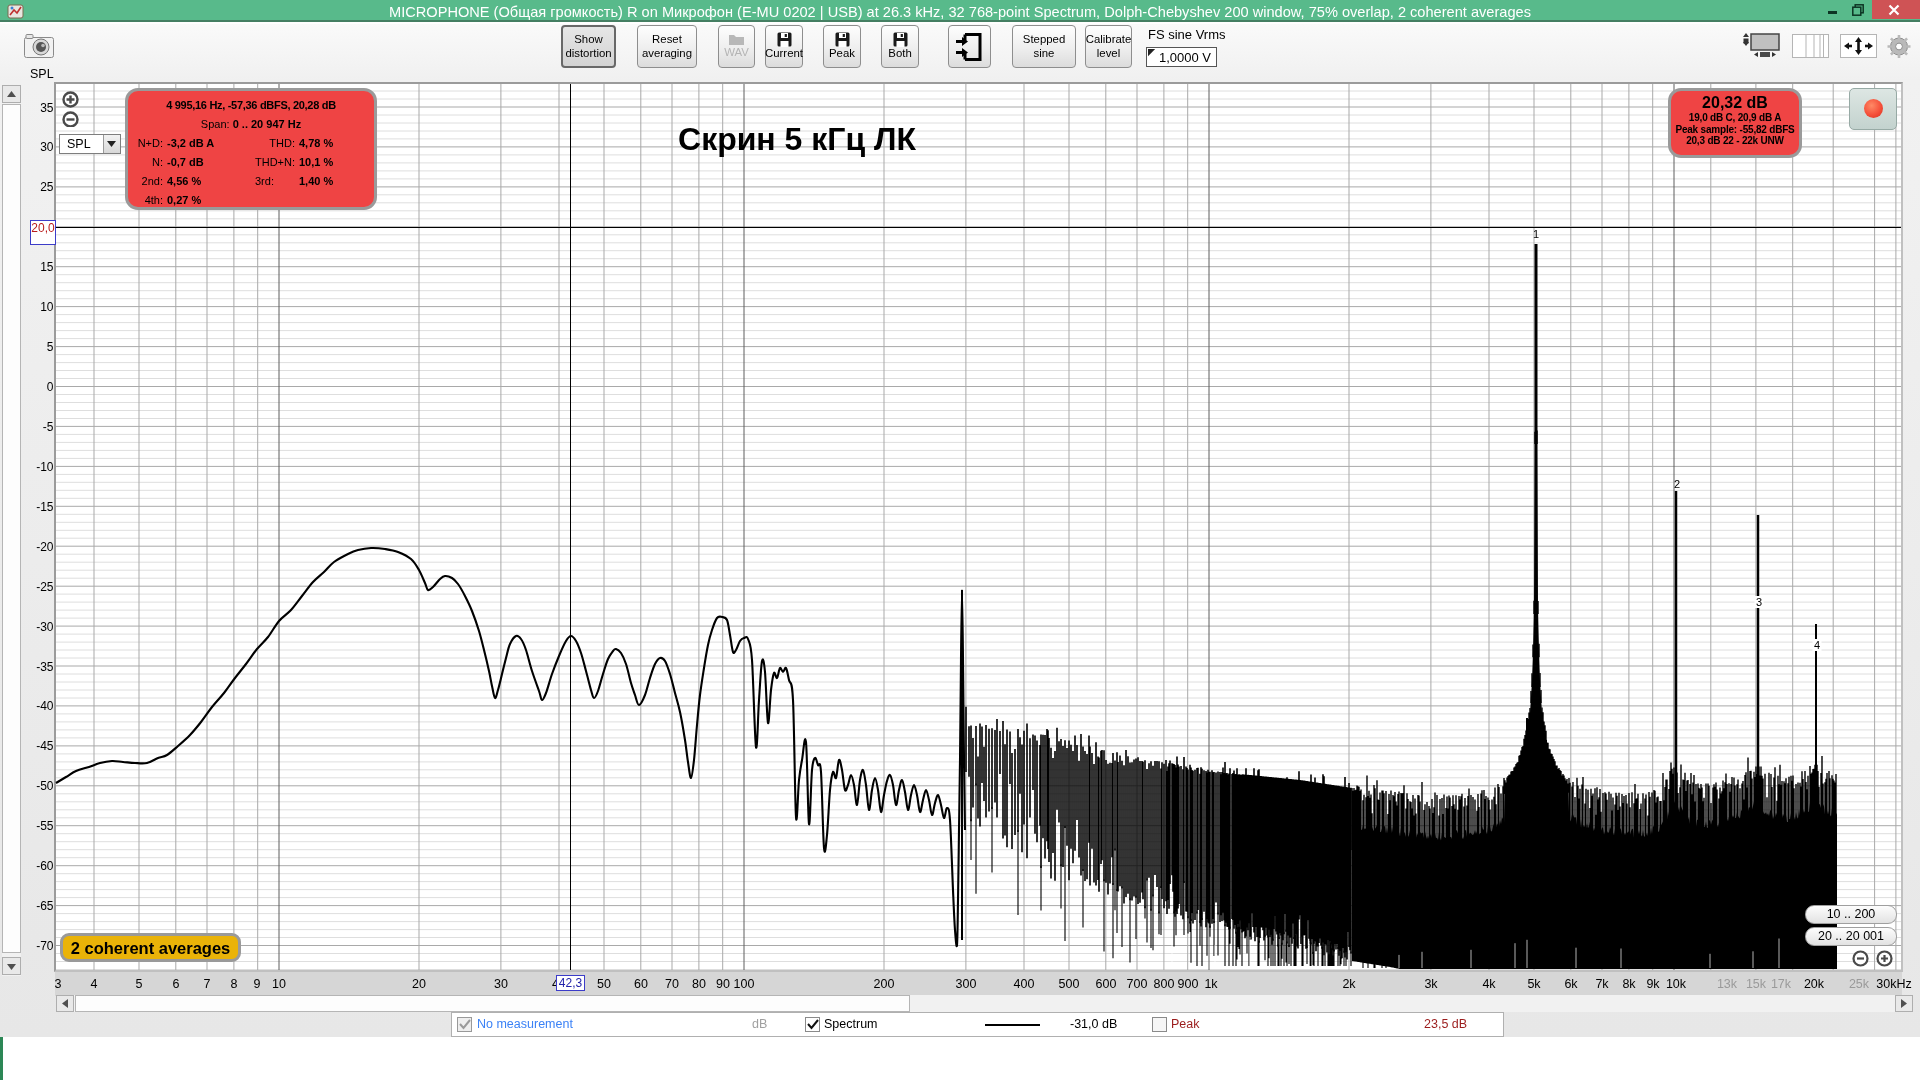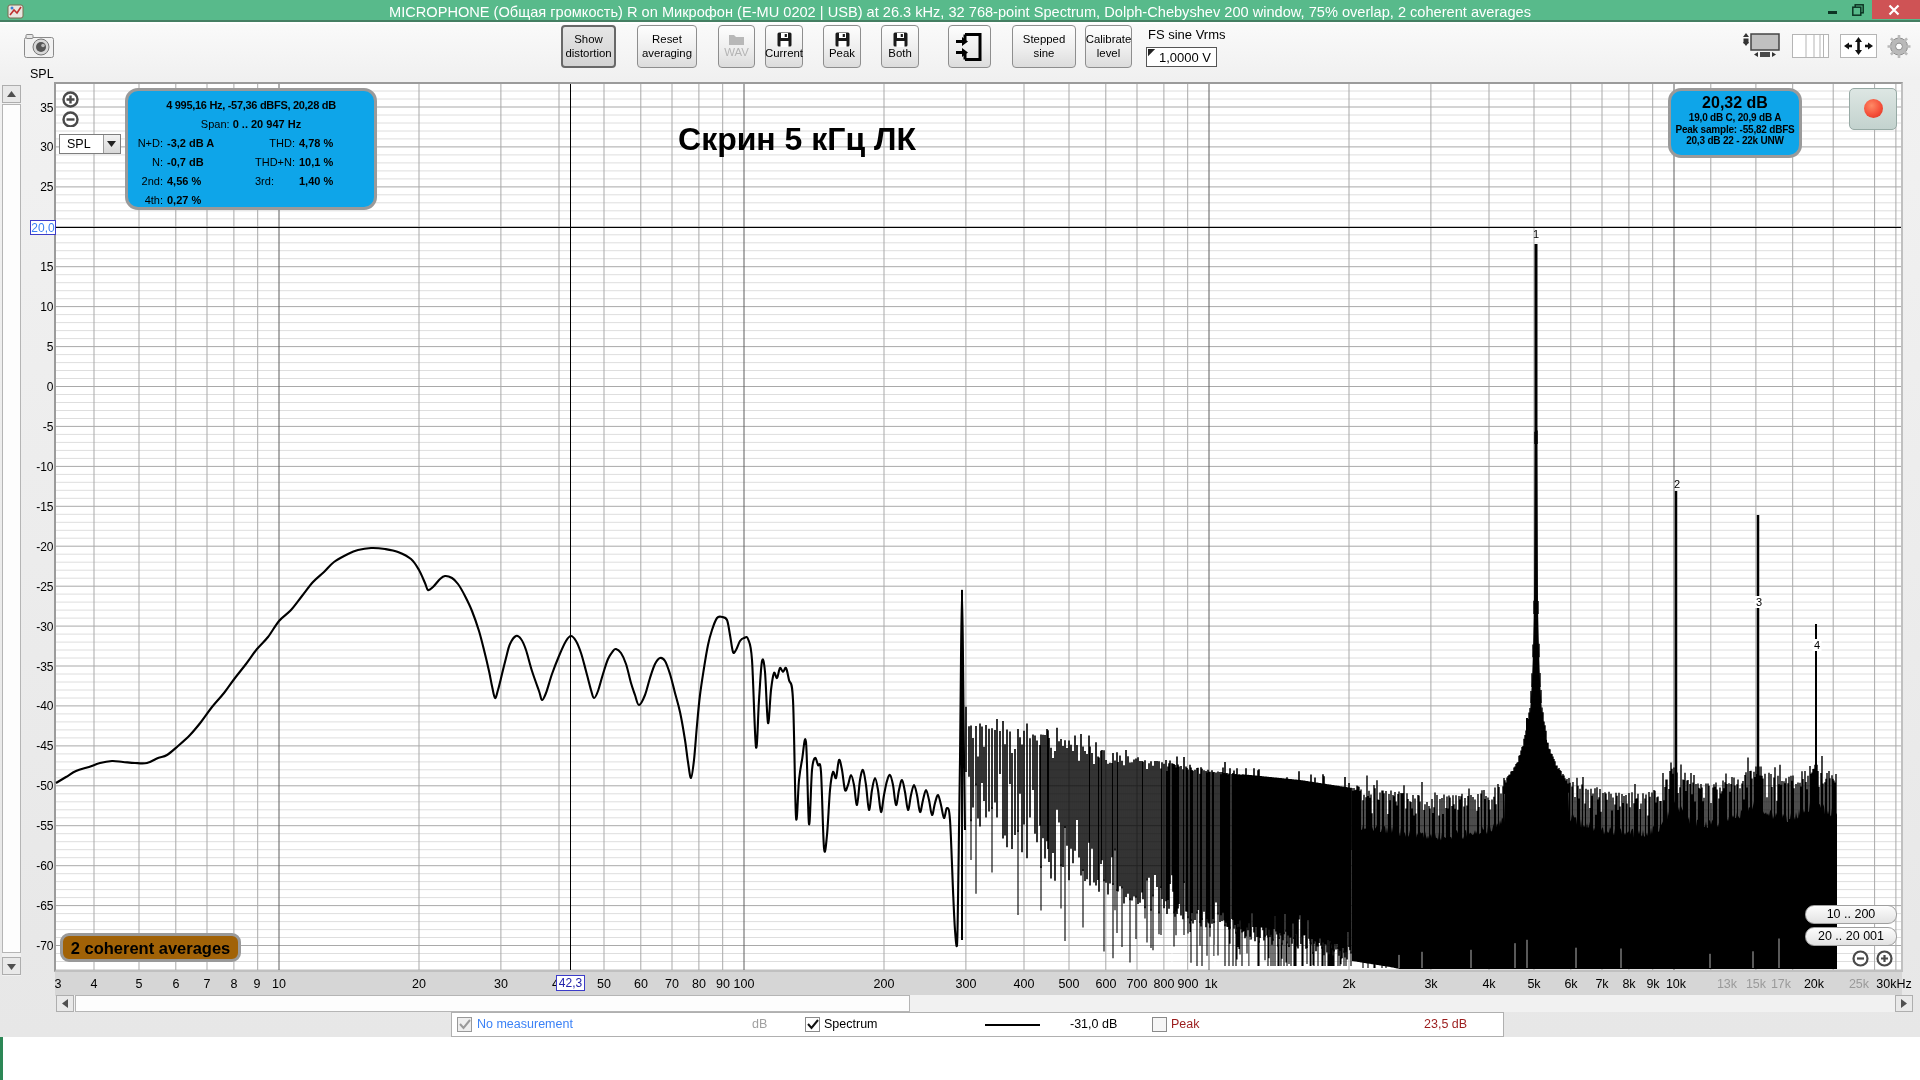--- a/index.html
+++ b/index.html
@@ -5,21 +5,21 @@
 .abs {position:absolute}
 #titlebar {left:0;top:0;width:1920px;height:22px;background:#58ba8b;border-bottom:2px solid #457f63}
 #title {left:0;top:3.5px;width:1920px;text-align:center;color:#fff;font-size:14.6px}
 #toolbar {left:0;top:24px;width:1920px;height:56px;background:linear-gradient(#fafafa,#f0f0f0)}
 #mainbg {left:0;top:80px;width:1920px;height:957px;background:linear-gradient(#f1f1f1,#e7e7e7)}
 #labelstrip {left:55px;top:971px;width:1847px;height:25px;background:#d6d6d6}
 #chartframe {left:54px;top:82px;width:1849px;height:890px;border:2px solid #9b9b9b;border-right-color:#c0c0c0;border-bottom-color:#c0c0c0;background:transparent}
 .btn {position:absolute;top:25px;height:43px;background:linear-gradient(#fefefe,#eeeeee 55%,#dcdcdc);border:1px solid #8e8e8e;border-radius:4px;font-size:11.4px;color:#000;text-align:center;display:flex;align-items:center;justify-content:center;line-height:1.2;flex-direction:column}
 .btn.pressed {background:linear-gradient(#e6e6e6,#d3d3d3);border:2px solid #686868}
 .btn.disabled {color:#b4b4b4}
-.infobox {position:absolute;background:#0ea5e9;border:3px solid #9a9a9a;border-radius:13px}
+.infobox {position:absolute;background:#ef4444;border:3px solid #9a9a9a;border-radius:13px}
 .cb {position:absolute;width:15px;height:15px;background:#fff;border:1px solid #8a8a8a}
 </style></head>
 <body>
 <div class="abs" id="mainbg"></div>
 <div class="abs" id="labelstrip"></div>
 <div class="abs" id="chartframe"></div>
 <svg width="1920" height="1080" viewBox="0 0 1920 1080" style="position:absolute;left:0;top:0" font-family="Liberation Sans, sans-serif">
 <rect x="56" y="84" width="1845" height="886" fill="#fff"></rect>
 <path d="M56 91.0H1901M56 99.0H1901M56 115.0H1901M56 123.0H1901M56 131.0H1901M56 138.9H1901M56 154.9H1901M56 162.9H1901M56 170.9H1901M56 178.9H1901M56 194.8H1901M56 202.8H1901M56 210.8H1901M56 218.8H1901M56 234.8H1901M56 242.8H1901M56 250.7H1901M56 258.7H1901M56 274.7H1901M56 282.7H1901M56 290.7H1901M56 298.7H1901M56 314.6H1901M56 322.6H1901M56 330.6H1901M56 338.6H1901M56 354.6H1901M56 362.6H1901M56 370.5H1901M56 378.5H1901M56 394.5H1901M56 402.5H1901M56 410.5H1901M56 418.5H1901M56 434.4H1901M56 442.4H1901M56 450.4H1901M56 458.4H1901M56 474.4H1901M56 482.3H1901M56 490.3H1901M56 498.3H1901M56 514.3H1901M56 522.3H1901M56 530.3H1901M56 538.2H1901M56 554.2H1901M56 562.2H1901M56 570.2H1901M56 578.2H1901M56 594.1H1901M56 602.1H1901M56 610.1H1901M56 618.1H1901M56 634.1H1901M56 642.1H1901M56 650.0H1901M56 658.0H1901M56 674.0H1901M56 682.0H1901M56 690.0H1901M56 698.0H1901M56 713.9H1901M56 721.9H1901M56 729.9H1901M56 737.9H1901M56 753.9H1901M56 761.9H1901M56 769.8H1901M56 777.8H1901M56 793.8H1901M56 801.8H1901M56 809.8H1901M56 817.8H1901M56 833.7H1901M56 841.7H1901M56 849.7H1901M56 857.7H1901M56 873.7H1901M56 881.6H1901M56 889.6H1901M56 897.6H1901M56 913.6H1901M56 921.6H1901M56 929.6H1901M56 937.5H1901M56 953.5H1901M56 961.5H1901M56 969.5H1901" stroke="#dedede" fill="none"></path>
     <path d="M94.0 84V970M139.0 84V970M175.8 84V970M207.0 84V970M233.9 84V970M257.7 84V970M419.0 84V970M500.9 84V970M559.0 84V970M604.0 84V970M640.8 84V970M672.0 84V970M698.9 84V970M722.7 84V970M884.0 84V970M965.9 84V970M1024.0 84V970M1069.0 84V970M1105.8 84V970M1137.0 84V970M1163.9 84V970M1187.7 84V970M1349.0 84V970M1430.9 84V970M1489.0 84V970M1534.0 84V970M1570.8 84V970M1602.0 84V970M1628.9 84V970M1652.7 84V970M1710.8 84V970M1755.9 84V970M1792.7 84V970M1833.2 84V970M1874.6 84V970M1895.9 84V970" stroke="#a9a9a9" fill="none"></path>
@@ -265,32 +265,32 @@
 <div class="abs" style="left:557px;top:121px;width:480px;text-align:center;font-size:32px;font-weight:bold">Скрин 5 кГц ЛК</div>
 
 <div class="infobox" style="left:1668px;top:88px;width:134px;height:70px;text-align:center">
 <div style="font-size:16px;font-weight:bold;margin-top:3px">20,32 dB</div>
 <div style="font-size:10px;font-weight:bold;line-height:11.5px;letter-spacing:-0.2px;white-space:nowrap">19,0 dB C, 20,9 dB A<br>Peak sample: -55,82 dBFS<br>20,3 dB 22 - 22k UNW</div>
 </div>
 
 <div class="abs" style="left:1849px;top:88px;width:48px;height:42px;background:linear-gradient(#dde6e3,#c3d2ce);border:1.5px solid #97aaa5;border-radius:5px"></div>
 <div class="abs" style="left:1864px;top:99px;width:19px;height:19px;border-radius:10px;background:radial-gradient(circle at 40% 35%,#ff8a66,#f5503a 55%,#d62f1d)"></div>
 
-<div class="abs" style="left:60px;top:933px;width:181px;height:29px;background:#a16207;border:3px solid #9a9a9a;border-radius:9px;font-size:16.5px;font-weight:bold;text-align:center;padding-top:3px">2 coherent averages</div>
+<div class="abs" style="left:60px;top:933px;width:181px;height:29px;background:#eab308;border:3px solid #9a9a9a;border-radius:9px;font-size:16.5px;font-weight:bold;text-align:center;padding-top:3px">2 coherent averages</div>
 
 <div class="abs" style="left:1805px;top:905px;width:92px;height:19px;background:linear-gradient(#fdfdfd,#e2e2e2);border:1px solid #9f9f9f;border-radius:9px;font-size:12.5px;text-align:center;padding-top:1px">10 .. 200</div>
 <div class="abs" style="left:1805px;top:927px;width:92px;height:19px;background:linear-gradient(#fdfdfd,#e2e2e2);border:1px solid #9f9f9f;border-radius:9px;font-size:12.5px;text-align:center;padding-top:1px">20 .. 20 001</div>
 <svg class="abs" style="left:1852px;top:950px" width="50" height="17" viewBox="0 0 50 17">
     <circle cx="8.5" cy="8.5" r="7" fill="#fff" stroke="#4a4a4a" stroke-width="2.2"></circle>
     <path d="M5 8.5h7" stroke="#4a4a4a" stroke-width="2.2"></path>
     <circle cx="32.5" cy="8.5" r="7" fill="#fff" stroke="#4a4a4a" stroke-width="2.2"></circle>
     <path d="M29 8.5h7M32.5 5v7" stroke="#4a4a4a" stroke-width="2.2"></path>
   </svg>
 
-<div class="abs" style="left:30px;top:220px;width:26px;height:15px;background:#fff;border:1px solid #3c3cc8;color:#3b82f6;font-size:12px;text-align:center">20,0</div>
+<div class="abs" style="left:30px;top:220px;width:26px;height:25px;background:#fff;border:1px solid #3c3cc8;color:#b91c1c;font-size:12px;text-align:center">20,0</div>
 <div class="abs" style="left:556px;top:975px;width:29px;height:16px;background:#fff;border:1px solid #3c3cc8;color:#2222aa;font-size:12px;text-align:center">42,3</div>
 
 <div class="abs" style="left:451px;top:1012px;width:1053px;height:25px;background:#fff;border:1px solid #b0b0b0"></div>
 <div class="cb" style="left:457px;top:1017px;background:#eee;border-color:#999"></div>
 <svg class="abs" style="left:459px;top:1019px" width="12" height="11" viewBox="0 0 12 11">
     <path d="M1 5l3.5 4L11 1" stroke="#9a9a9a" stroke-width="2" fill="none"></path>
   </svg>
 <div class="abs" style="left:477px;top:1017px;font-size:12.5px;color:#3b82f6">No measurement</div>
 <div class="abs" style="left:752px;top:1017px;font-size:12.5px;color:#a0a0a0">dB</div>
 <div class="cb" style="left:805px;top:1017px"></div>

